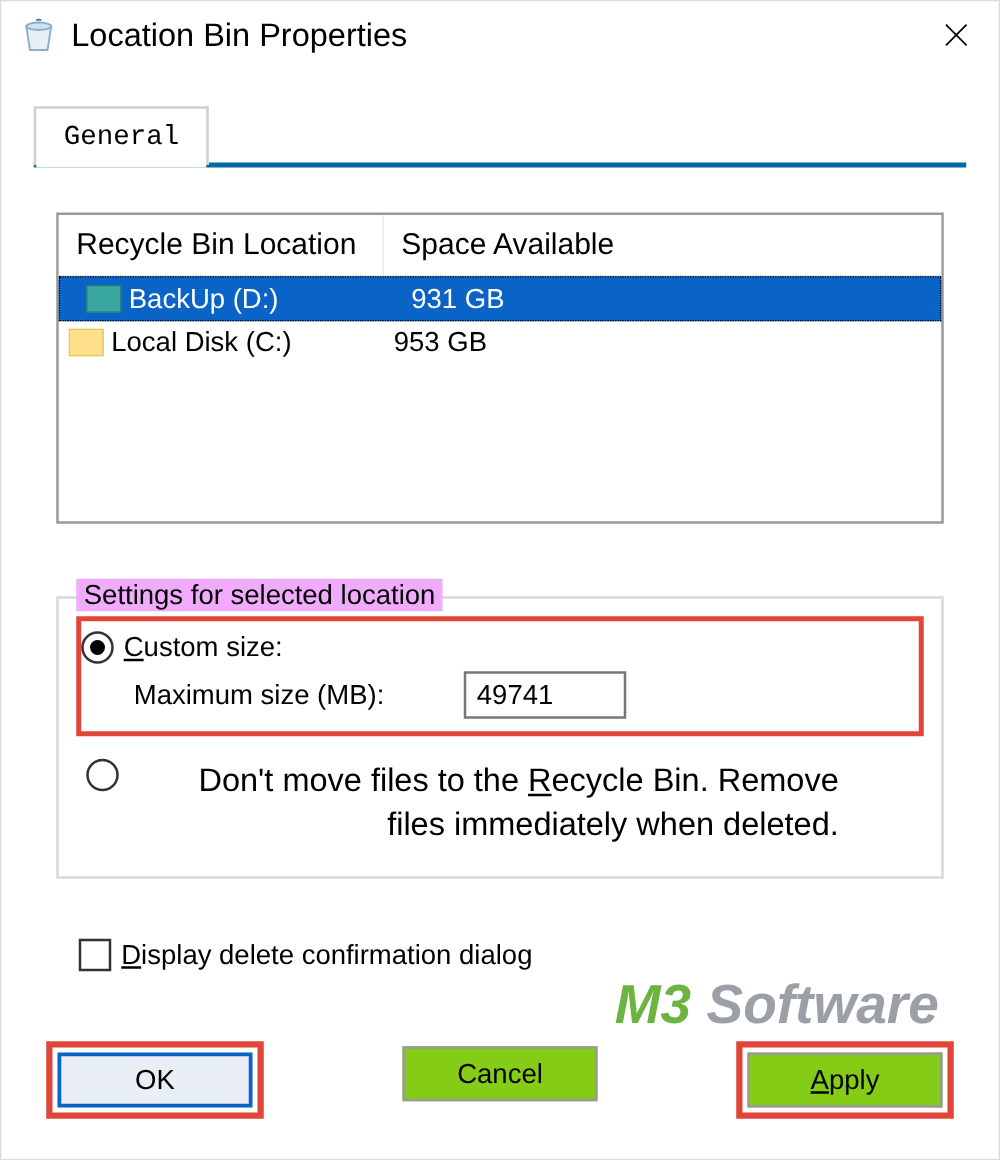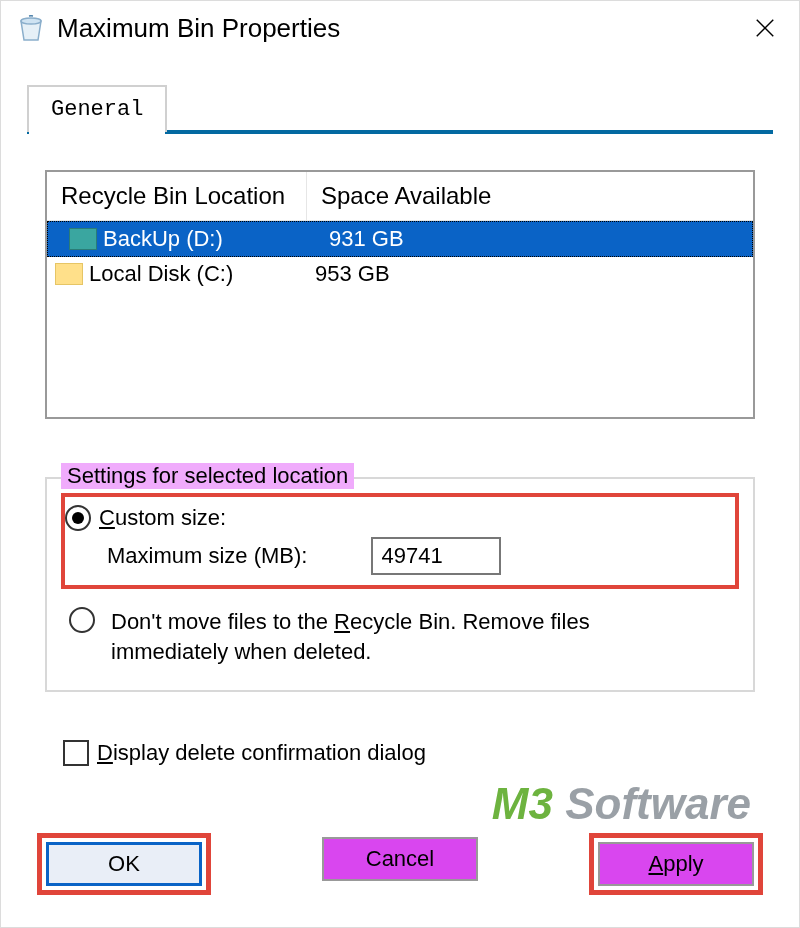--- a/index.html
+++ b/index.html
@@ -143,21 +143,22 @@
     margin-left: 64px;
     width: 130px;
     border: 2px solid #777;
     padding: 4px 8px;
     font-size: 22px;
     font-family: inherit;
   }
   .opt2 {
     display: flex;
     margin: 18px 0 0 8px;
-    font-size: 22px;
+    font-size: 26px;
+    text-align: right;
   }
   .opt2 .text { margin-left: 8px; max-width: 560px; line-height: 1.35; }
   .checkbox-row {
     display: flex; align-items: center;
     margin: 48px 0 0 18px;
     font-size: 22px;
   }
   .checkbox {
     width: 26px; height: 26px; border: 2px solid #333;
     margin-right: 8px;
@@ -177,21 +178,21 @@
     left: 0; right: 0; bottom: 32px;
     display: flex;
     justify-content: space-between;
     gap: 30px;
     padding: 0 36px;
   }
   .btn-wrap { padding: 4px; }
   .btn-wrap.hl { border: 5px solid #e0453a; }
   .btn {
     min-width: 156px; height: 44px;
-    background: #d946ef;
+    background: #84cc16;
     border: 2px solid #999;
     display: flex; align-items: center; justify-content: center;
     font-size: 22px;
     cursor: pointer;
   }
   .btn.default {
     border: 3px solid #0a63c6;
     background: #e9eef7;
   }
 </style>
@@ -201,21 +202,21 @@
 <div class="dialog">
 
   <div class="titlebar">
     <span class="icon">
       <svg viewBox="0 0 32 32">
         <path d="M6 9 L26 9 L23 28 L9 28 Z" fill="#e6f0f7" stroke="#8aaecb" stroke-width="1.5"></path>
         <ellipse cx="16" cy="9" rx="10" ry="3" fill="#cfe3f2" stroke="#8aaecb" stroke-width="1.5"></ellipse>
         <path d="M14 4 A6 4 0 0 1 18 4" fill="none" stroke="#4a7fa8" stroke-width="1.5"></path>
       </svg>
     </span>
-    <span class="title">Maximum Bin Properties</span>
+    <span class="title">Location Bin Properties</span>
     <div class="close">
       <svg viewBox="0 0 24 24">
         <line x1="3" y1="3" x2="21" y2="21" stroke="#000" stroke-width="1.5"></line>
         <line x1="21" y1="3" x2="3" y2="21" stroke="#000" stroke-width="1.5"></line>
       </svg>
     </div>
   </div>
 
   <div class="tabstrip">
     <div class="tab">General</div>

